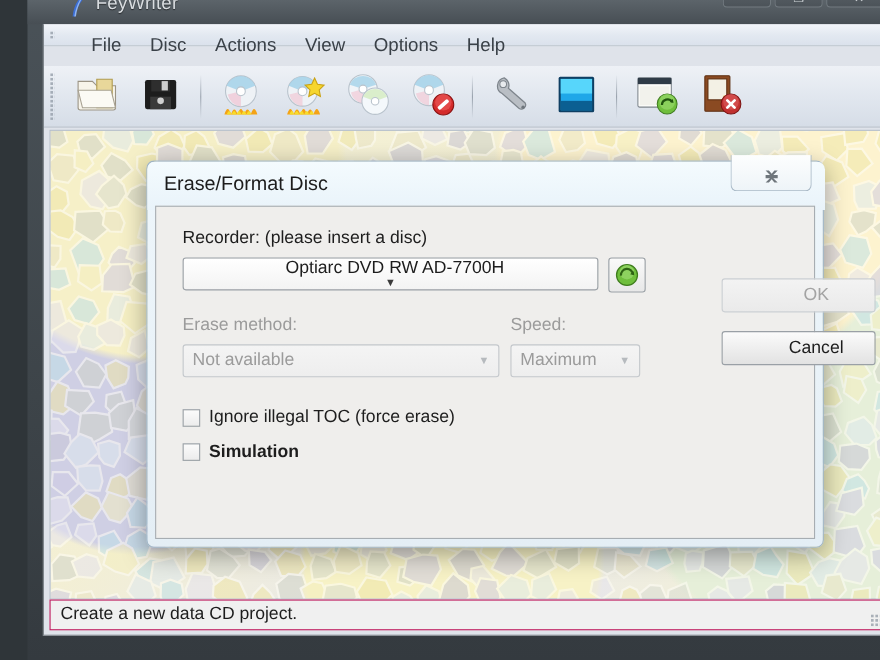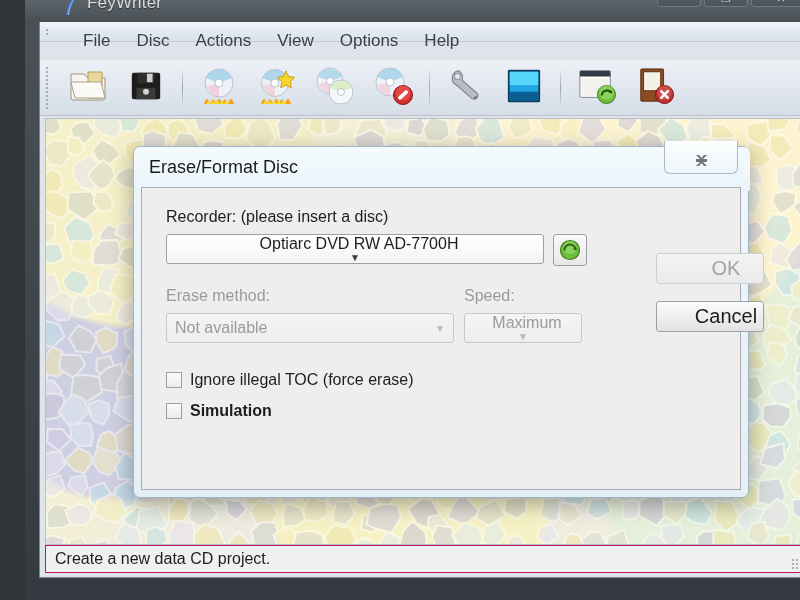--- a/index.html
+++ b/index.html
@@ -205,24 +205,24 @@
     position: absolute; display: flex; align-items: center; gap: 8px;
   }
   .checkbox {
     width: 16px; height: 16px; flex: none;
     background: linear-gradient(180deg,#fbfbfb 0%, #ececec 100%);
     border: 1px solid #9aa0a6;
   }
   .checkrow .lbl { font-size: 16px; color: #1d1d1d; white-space: nowrap; }
 
   .dlgbtn {
-    position: absolute; width: 108px; height: 31px;
+    position: absolute; width: 140px; height: 31px;
     border: 1px solid #9aa0a6; border-radius: 3px;
     display: flex; align-items: center; justify-content: center;
-    font-size: 20px;
+    font-size: 16px;
     padding-left: 32px;
   }
   #ok-button {
     left: 514px; top: 65px;
     background: linear-gradient(180deg,#f3f3f3 0%, #eaeaea 100%);
     border-color: #cbcfd3; color: #a3a3a3;
   }
   #cancel-button {
     left: 514px; top: 113px;
     background: linear-gradient(180deg,#fbfbfb 0%, #e2e2e2 100%);
@@ -1017,21 +1017,21 @@
           </svg>
         </div>
 
         <div class="field-label disabled" style="left:24px; top:99px;">Erase method:</div>
         <div class="combo disabled" style="left:24px; top:125px; width:288px;">
           <div class="val">Not available</div>
           <div class="arrow">▼</div>
         </div>
 
         <div class="field-label disabled" style="left:322px; top:99px;">Speed:</div>
-        <div class="combo disabled" style="left:322px; top:125px; width:118px;flex-direction:column;">
+        <div class="combo disabled" style="left:322px; top:125px; width:118px;">
           <div class="val">Maximum</div>
           <div class="arrow">▼</div>
         </div>
 
         <div class="checkrow" style="left:24px; top:183px;">
           <div class="checkbox"></div>
           <div class="lbl">Ignore illegal TOC (force erase)</div>
         </div>
 
         <div class="checkrow" style="left:24px; top:214px;font-weight:bold;">

